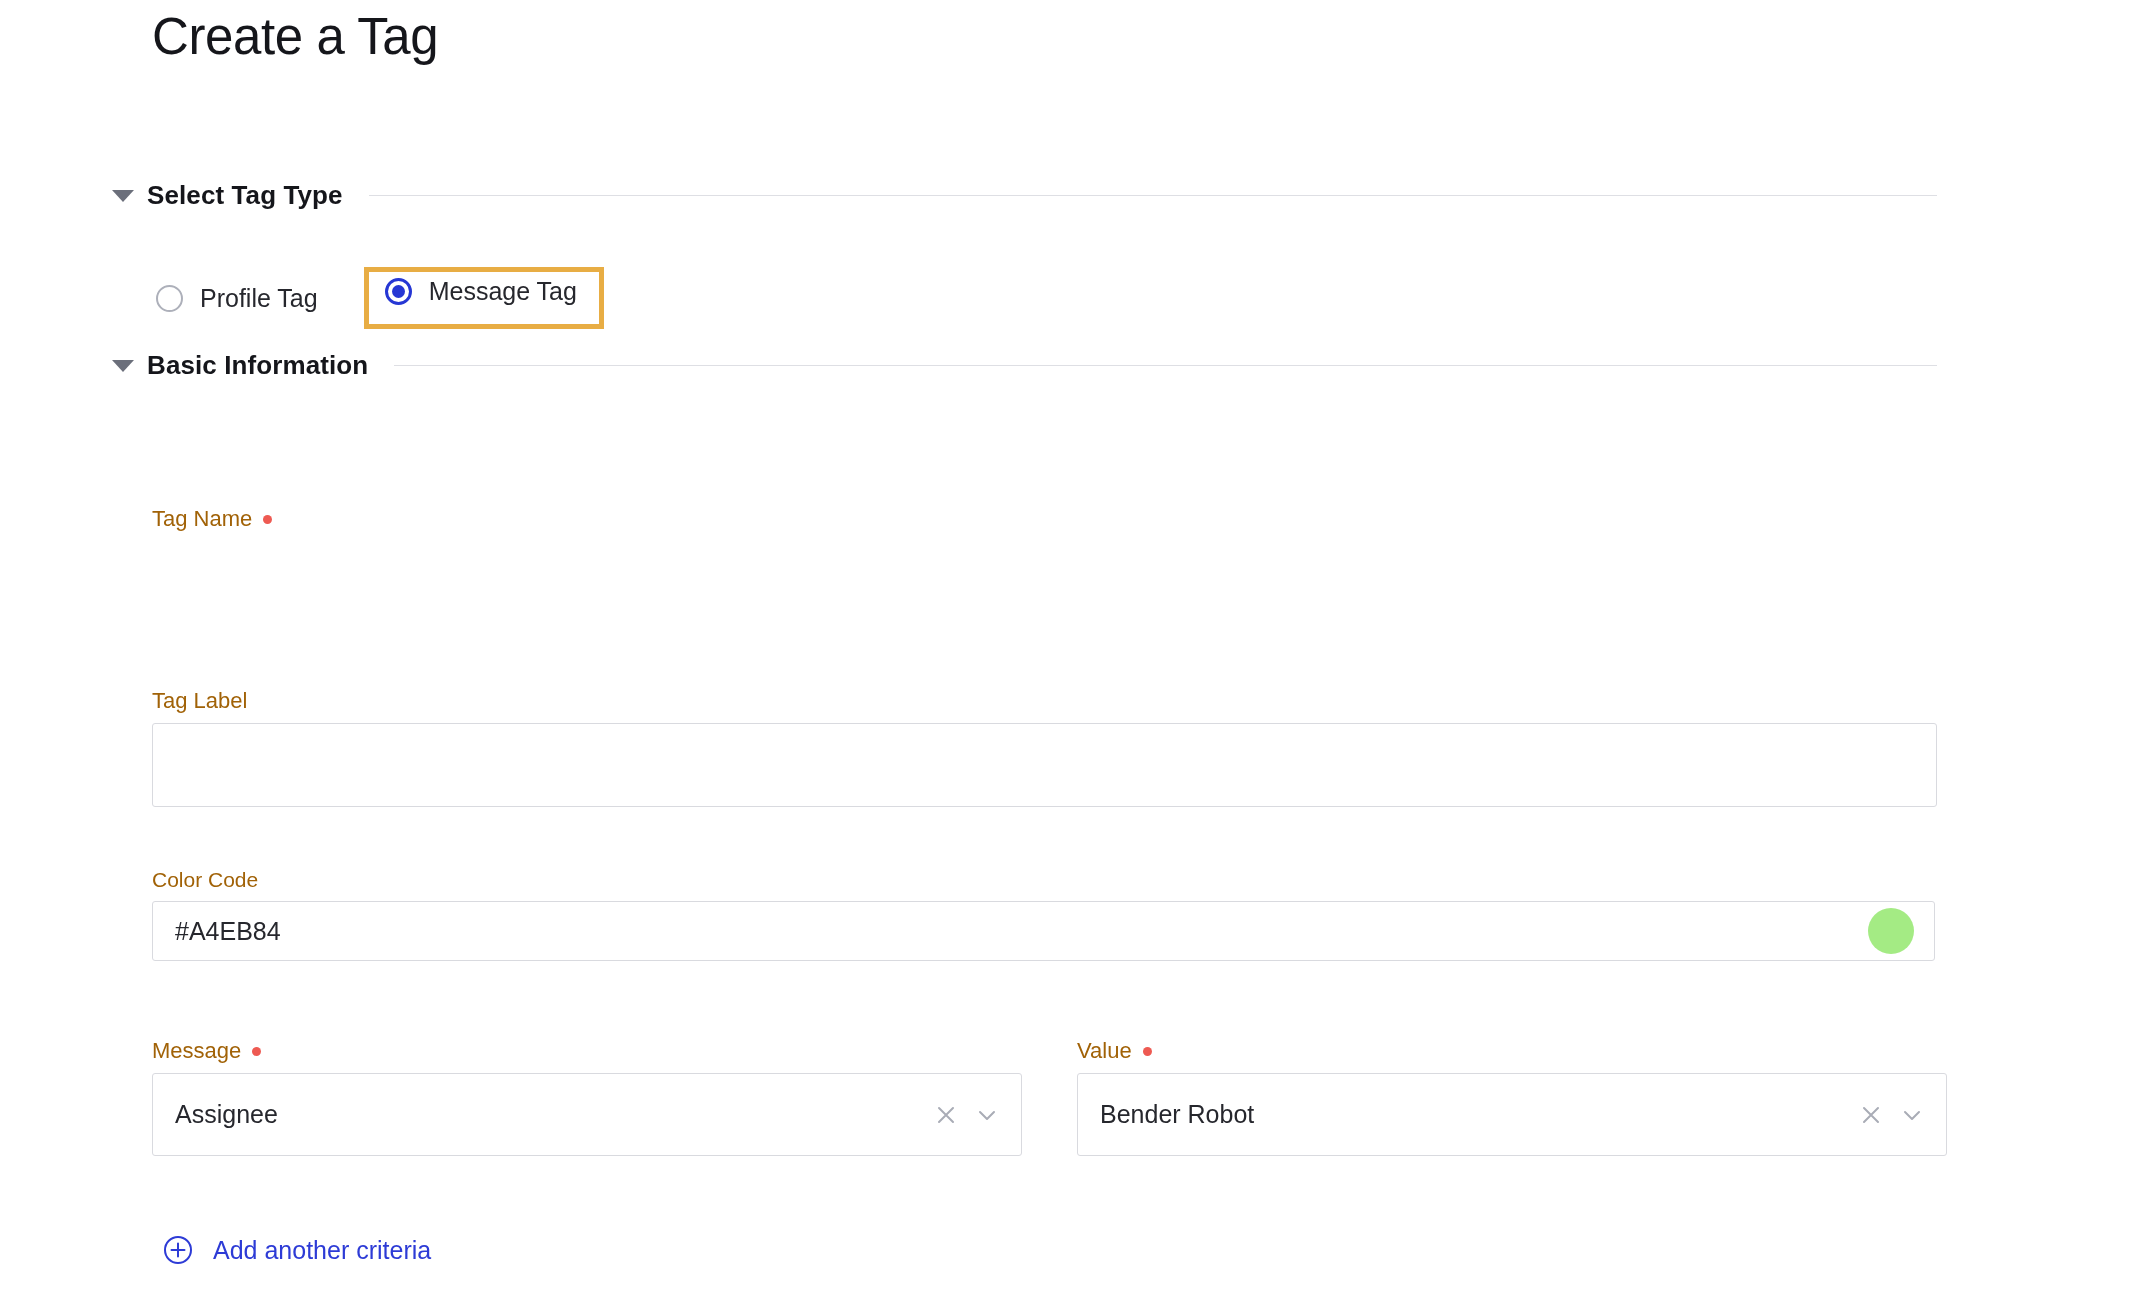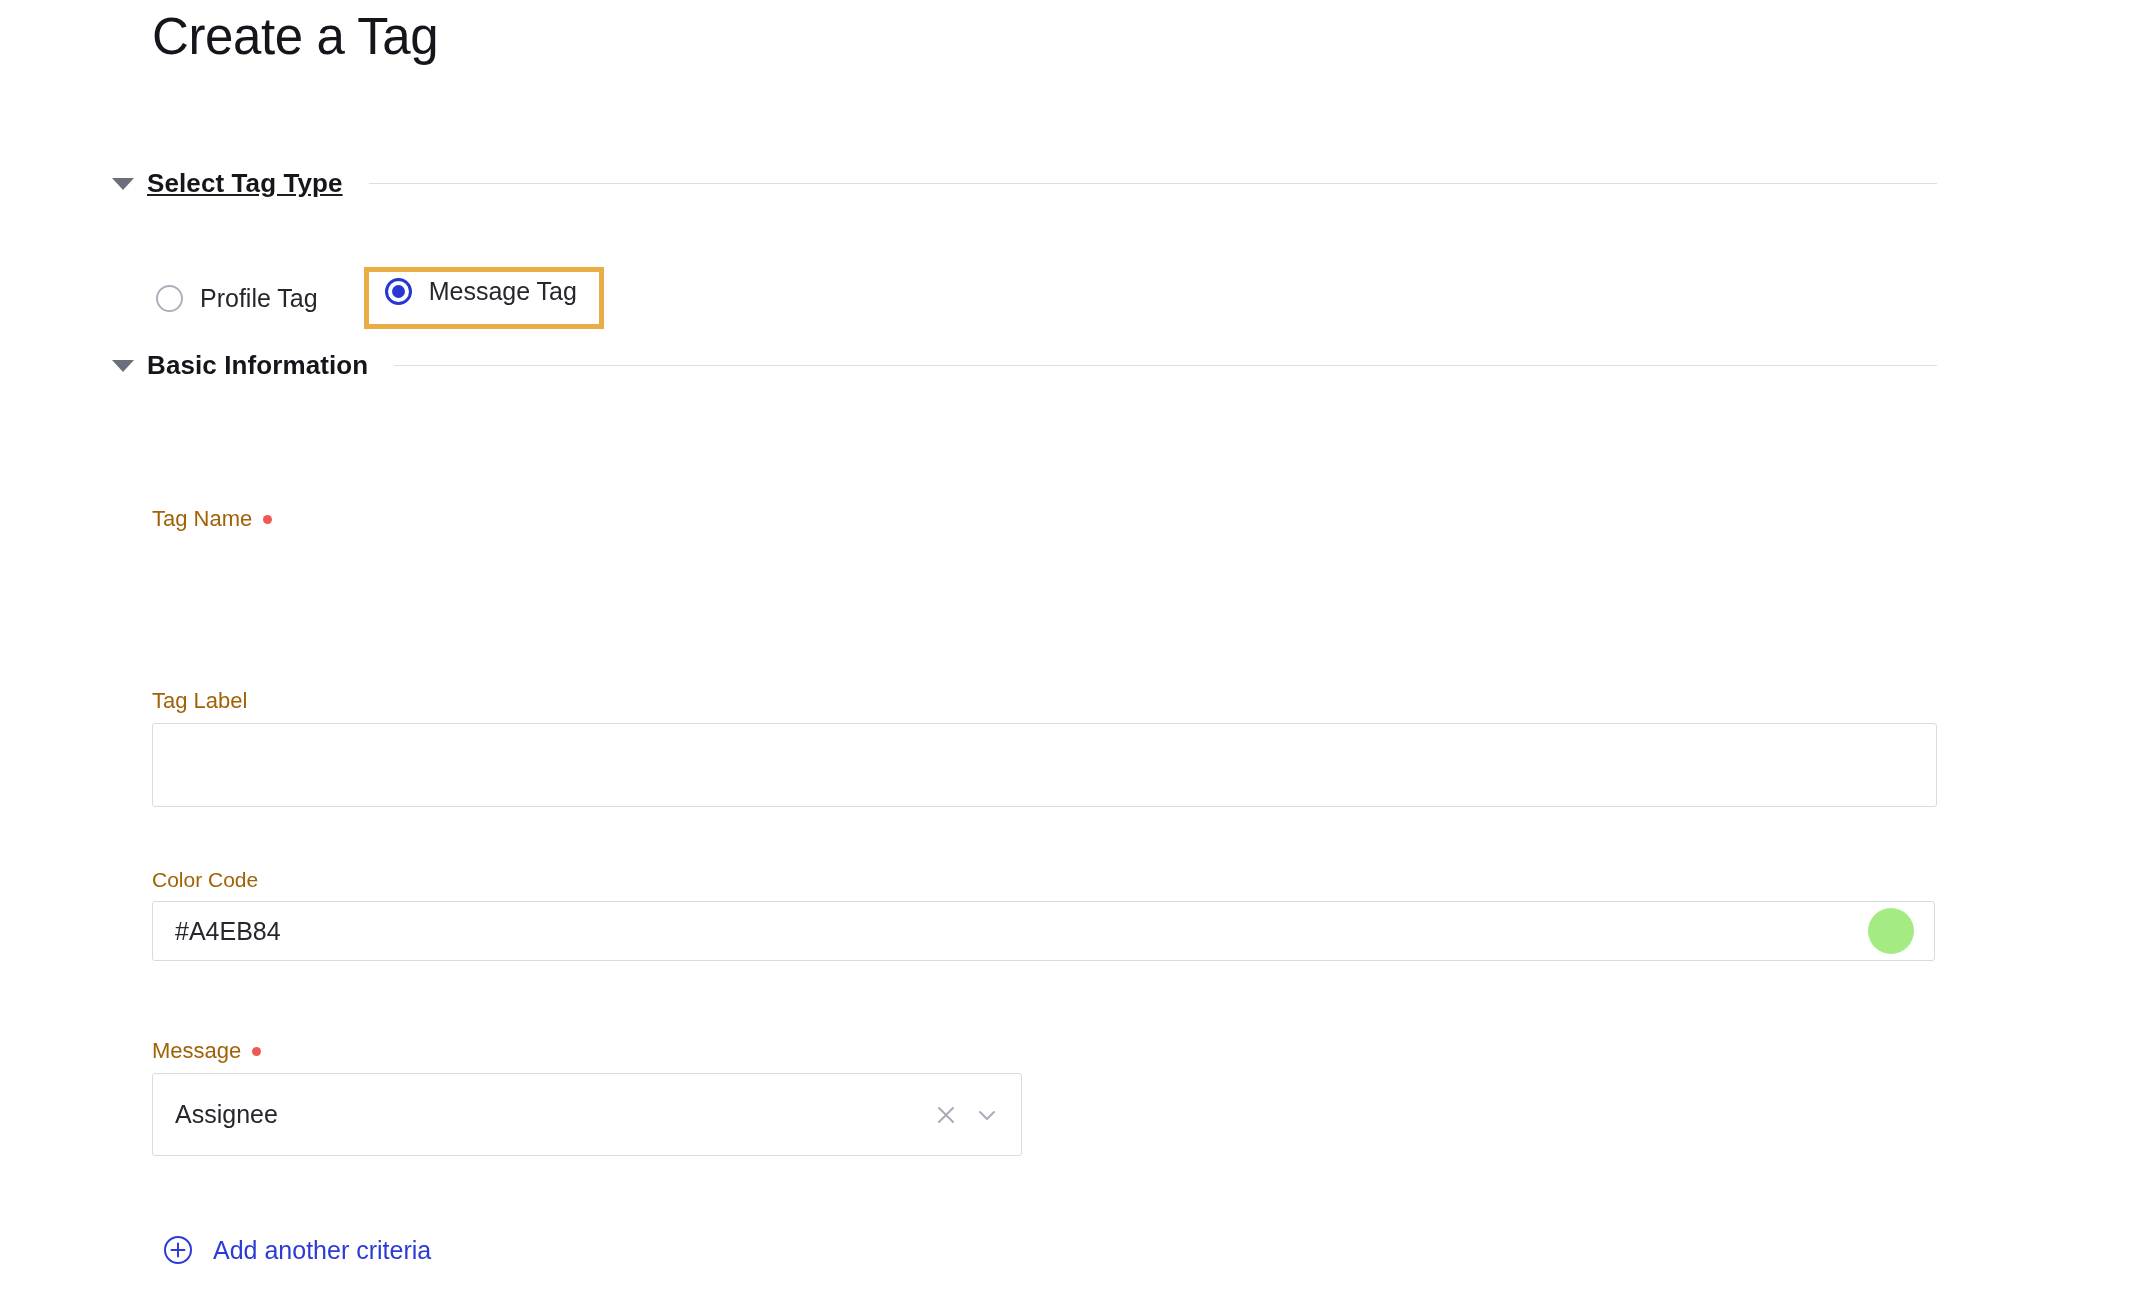--- a/index.html
+++ b/index.html
@@ -58,21 +58,21 @@
     white-space: nowrap;
     letter-spacing: 0.1px;
   }
   .section-rule {
     flex: 1 1 auto;
     height: 1px;
     background: #dedfe4;
     margin-left: 26px;
   }
 
-  #sec-tag-type { top: 168px; text-decoration: underline; }
+  #sec-tag-type { top: 180px; }
   #sec-basic    { top: 350px; }
 
   
   .radio-row {
     position: absolute;
     left: 152px;
     top: 267px;
     display: flex;
     align-items: center;
   }
@@ -286,20 +286,37 @@
         <svg class="icon-x" width="22" height="22" viewBox="0 0 22 22">
           <path d="M4 4 L18 18 M18 4 L4 18" stroke="#a9acb6" stroke-width="2" fill="none" stroke-linecap="round"></path>
         </svg>
         <svg class="icon-chevron" width="24" height="24" viewBox="0 0 24 24">
           <path d="M5 9 L12 16 L19 9" stroke="#a9acb6" stroke-width="2" fill="none" stroke-linecap="round" stroke-linejoin="round"></path>
         </svg>
       </span>
     </div>
   </div>
 
+  <div class="field" id="field-value">
+    <div class="field-label">
+      <span>Value</span>
+      <span class="req-dot"></span>
+    </div>
+    <div class="input-box">
+      <span class="input-text">Bender Robot</span>
+      <span class="select-icons">
+        <svg class="icon-x" width="22" height="22" viewBox="0 0 22 22">
+          <path d="M4 4 L18 18 M18 4 L4 18" stroke="#a9acb6" stroke-width="2" fill="none" stroke-linecap="round"></path>
+        </svg>
+        <svg class="icon-chevron" width="24" height="24" viewBox="0 0 24 24">
+          <path d="M5 9 L12 16 L19 9" stroke="#a9acb6" stroke-width="2" fill="none" stroke-linecap="round" stroke-linejoin="round"></path>
+        </svg>
+      </span>
+    </div>
+  </div>
 
   <div class="add-link">
     <svg class="plus-circle" width="30" height="30" viewBox="0 0 30 30">
       <circle cx="15" cy="15" r="13" stroke="#2d3bd6" stroke-width="2" fill="none"></circle>
       <path d="M15 8.5 V21.5 M8.5 15 H21.5" stroke="#2d3bd6" stroke-width="2" stroke-linecap="round"></path>
     </svg>
     <span class="add-link-text">Add another criteria</span>
   </div>
 
 </div>

